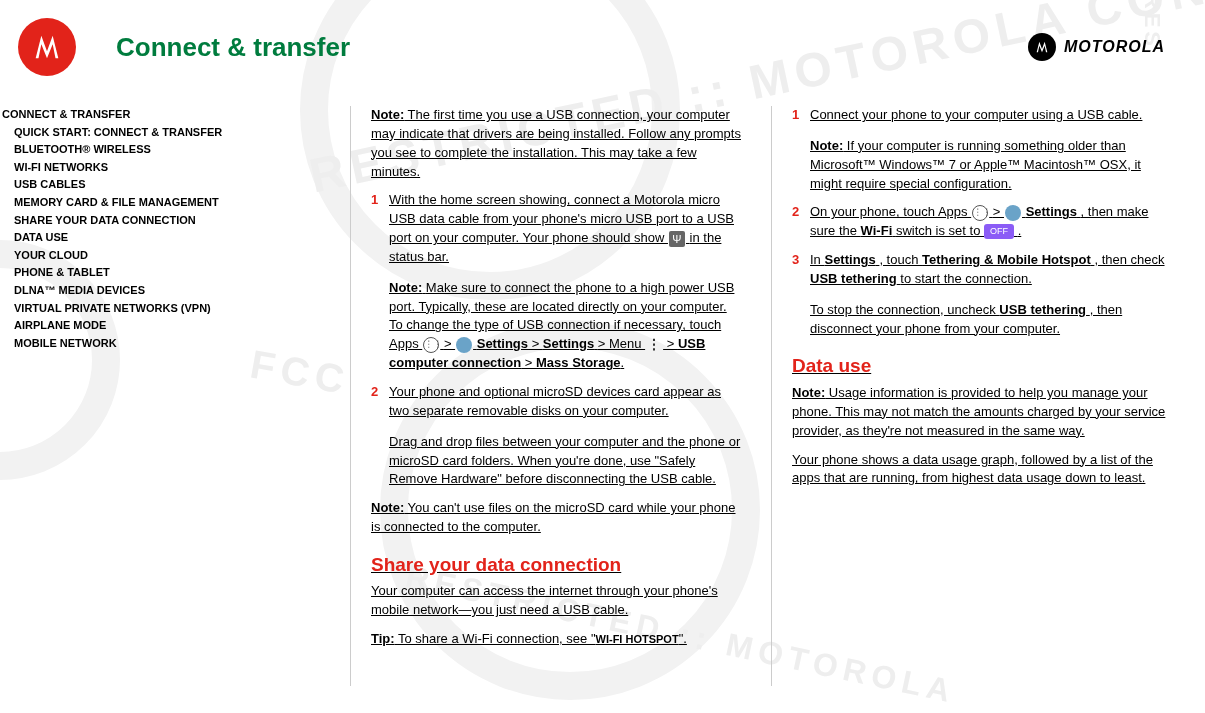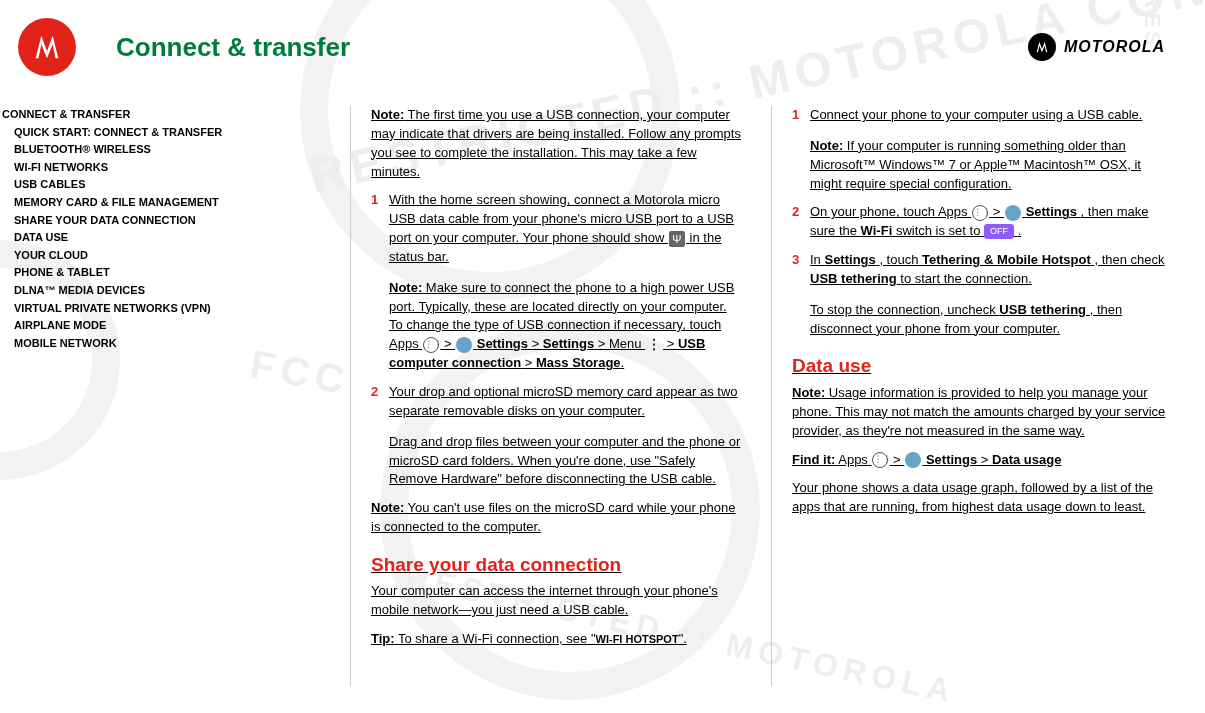--- a/index.html
+++ b/index.html
@@ -123,21 +123,21 @@
           <span class="inline-icon gear"></span>
           <b>Settings</b> &gt;
           <b>Settings</b>
           <span> &gt; Menu </span>
           <span class="inline-icon dots">⋮</span> &gt;
           <b>USB computer connection</b> &gt;
           <b>Mass Storage</b>.
         </p>
       </li>
       <li>
-        <span>Your drop and optional microSD memory card appear as two separate removable disks on your computer.</span>
+        <span>Your phone and optional microSD devices card appear as two separate removable disks on your computer.</span>
         <p>Drag and drop files between your computer and the phone or microSD card folders. When you're done, use "Safely Remove Hardware" before disconnecting the USB cable.</p>
       </li>
     </ol>
     <p><b>Note:</b><span> You can't use files on the microSD card while your phone is connected to the computer.</span></p>
 
     <div class="h2">Share your data connection</div>
     <p>Your computer can access the internet through your phone's mobile network—you just need a USB cable.</p>
     <p>
       <b>Tip:</b>
       <span> To share a Wi-Fi connection, see "</span><span class="smallcaps">Wi-Fi hotspot</span><span>".</span>
@@ -175,24 +175,15 @@
         <p>
           <span>To stop the connection, uncheck </span>
           <b>USB tethering</b>
           <span>, then disconnect your phone from your computer.</span>
         </p>
       </li>
     </ol>
 
     <div class="h2">Data use</div>
     <p><b>Note:</b><span> Usage information is provided to help you manage your phone. This may not match the amounts charged by your service provider, as they're not measured in the same way.</span></p>
-    <p>
-      <b>Find it:</b>
-      <span> Apps </span>
-      <span class="inline-icon circle">⋮⋮</span>
-      <span> &gt; </span>
-      <span class="inline-icon gear"></span>
-      <b>Settings</b> &gt;
-      <b>Data usage</b>
-    </p>
     <p>Your phone shows a data usage graph, followed by a list of the apps that are running, from highest data usage down to least.</p>
   </div>
 </div>
 
 </body></html>

